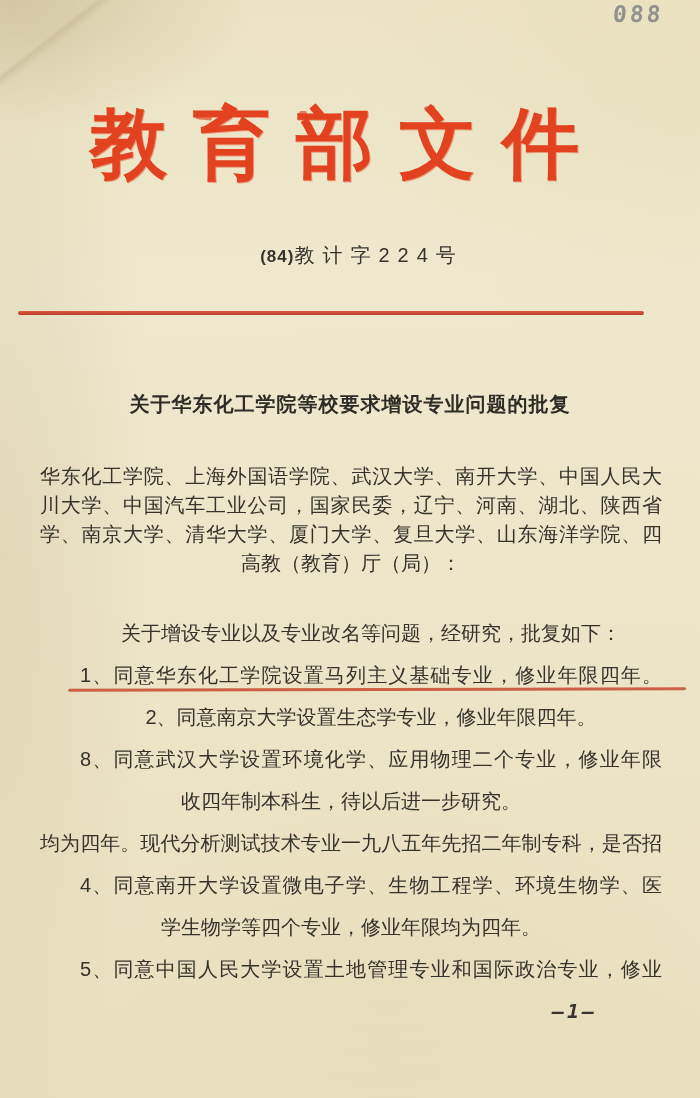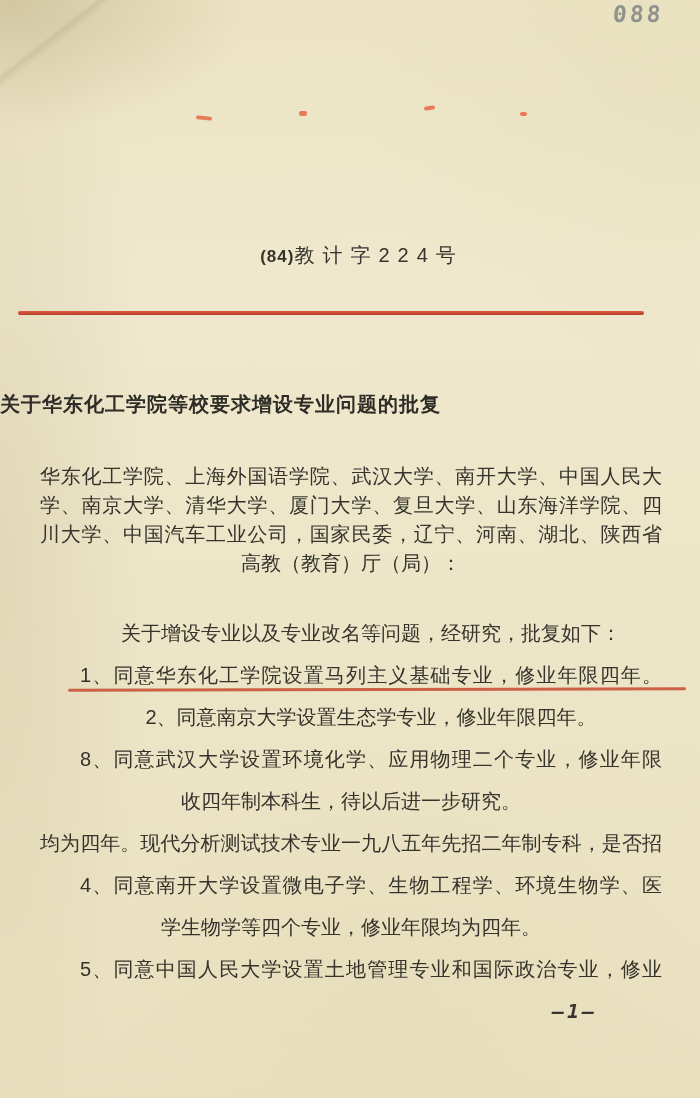--- a/index.html
+++ b/index.html
@@ -33,21 +33,21 @@
     position:absolute;left:0;top:242px;width:724px;text-align:center;
     color:var(--ink,#35332c);white-space:nowrap;
   }
   .docnum .pfx{font-size:17px;letter-spacing:1px;font-weight:bold;}
   .docnum .ser{font-size:20px;letter-spacing:8px;font-weight:normal;}
   .redrule{
     position:absolute;left:18px;top:311px;width:626px;height:4px;
     background:linear-gradient(180deg,#dd5b44,#b83c28);border-radius:2px;
   }
   .subject{
-    position:absolute;left:0;top:391px;width:700px;text-align:left;
+    position:absolute;left:0;top:391px;width:700px;text-align:center;
     font-size:20px;font-weight:bold;letter-spacing:1px;color:#2e2c26;
   }
   .addr{
     position:absolute;left:40px;top:462px;width:622px;
     font-size:20px;line-height:29px;color:var(--ink,#35332c);
   }
   .bodyblk{
     position:absolute;left:40px;top:612px;width:622px;
     font-size:20px;line-height:42px;color:var(--ink,#35332c);
   }
@@ -71,33 +71,34 @@
 
   <div class="crease"></div>
 
   <div class="stamp">088</div>
 
   <div class="artifact" style="left:196px;top:116px;width:16px;height:4px;transform:rotate(6deg);"></div>
   <div class="artifact" style="left:299px;top:111px;width:8px;height:5px;"></div>
   <div class="artifact" style="left:424px;top:106px;width:11px;height:4px;transform:rotate(-8deg);"></div>
   <div class="artifact" style="left:520px;top:112px;width:7px;height:4px;"></div>
 
+  <div class="agency">教育部文件</div>
 
   <div class="docnum">
     <span class="pfx">(84)</span><span class="ser">教计字224号</span>
   </div>
 
   <div class="redrule"></div>
 
   <div class="subject">关于华东化工学院等校要求增设专业问题的批复</div>
 
   <div class="addr">
     <div class="ln just">华东化工学院、上海外国语学院、武汉大学、南开大学、中国人民大</div>
+    <div class="ln just">川大学、中国汽车工业公司，国家民委，辽宁、河南、湖北、陕西省</div>
     <div class="ln just">学、南京大学、清华大学、厦门大学、复旦大学、山东海洋学院、四</div>
-    <div class="ln just">川大学、中国汽车工业公司，国家民委，辽宁、河南、湖北、陕西省</div>
     <div class="ln">高教（教育）厅（局）：</div>
   </div>
 
   <div class="bodyblk">
     <div class="ln indent">关于增设专业以及专业改名等问题，经研究，批复如下：</div>
     <div class="ln indent just">1、同意华东化工学院设置马列主义基础专业，修业年限四年。</div>
     <div class="ln indent">2、同意南京大学设置生态学专业，修业年限四年。</div>
     <div class="ln indent just">8、同意武汉大学设置环境化学、应用物理二个专业，修业年限</div>
     <div class="ln">收四年制本科生，待以后进一步研究。</div>
     <div class="ln just">均为四年。现代分析测试技术专业一九八五年先招二年制专科，是否招</div>

